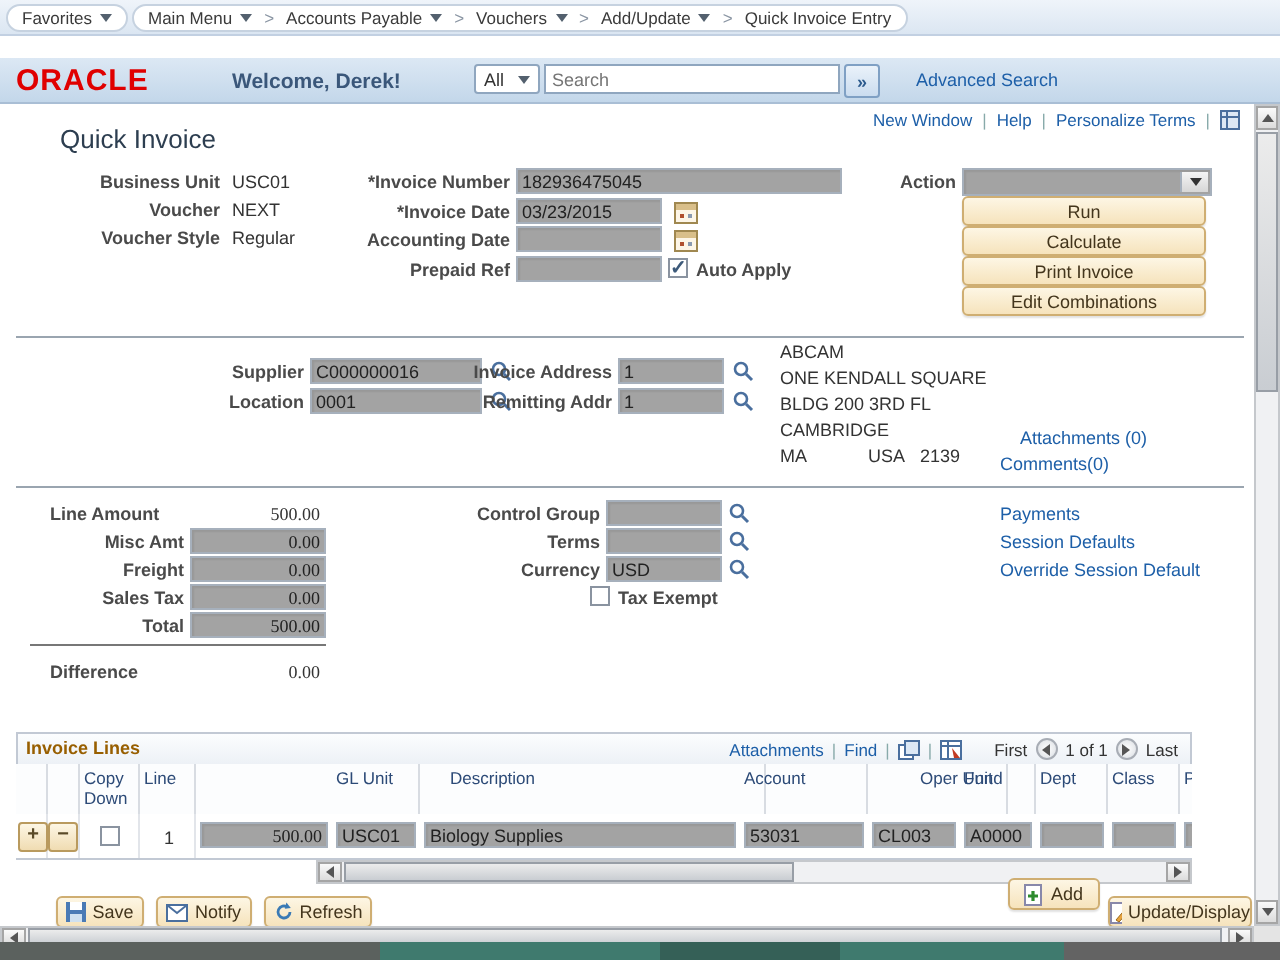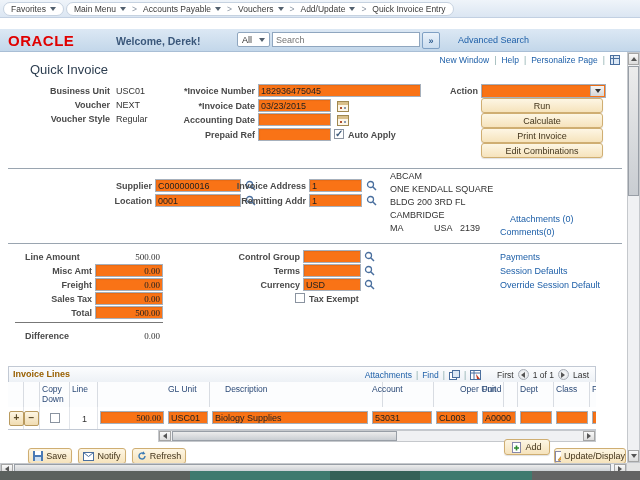--- a/index.html
+++ b/index.html
@@ -26,21 +26,21 @@
   .searchbox{position:absolute;left:272px;top:3px;width:148px;height:15px;border:1px solid #8fa6bf;
              background:#fff;font:9px "Liberation Sans",sans-serif;color:#666;padding:0 3px;box-sizing:border-box;}
   .gobtn{position:absolute;left:422px;top:3px;width:16px;height:15px;background:linear-gradient(#eaf2fa,#cadcef);
          border:1px solid #7fa0c4;border-radius:2px;color:#2d5b8e;font-weight:bold;font-size:9px;
          display:flex;align-items:center;justify-content:center;cursor:pointer;}
   .advsearch{position:absolute;left:458px;top:6px;color:#1d5fa8;cursor:pointer;}
   
   .lbl{position:absolute;font-weight:bold;color:#4a4a4a;text-align:right;}
   .txt{position:absolute;color:#333;}
   .link{position:absolute;color:#1d5fa8;cursor:pointer;}
-  .inp{position:absolute;height:13px;border:1px solid #a6b0bc;background:#f97316;
+  .inp{position:absolute;height:13px;border:1px solid #a6b0bc;background:#a3a3a3;
        font:9px "Liberation Sans",sans-serif;padding:0 2px;box-sizing:border-box;color:#222;
        box-shadow:inset 1px 1px 1px rgba(0,0,0,0.07);}
   .num{text-align:right;font-family:Liberation Serif, serif;}
   .btn-tan{position:absolute;background:linear-gradient(#fdf6e4,#f6e3bc);border:1px solid #cfae72;
            border-radius:3px;font:9px "Liberation Sans",sans-serif;color:#43351c;text-align:center;
            box-shadow:0 1px 1px rgba(0,0,0,0.12);cursor:pointer;display:flex;align-items:center;justify-content:center;gap:3px;}
   .icon{display:inline-block;vertical-align:middle;}
   .cb{position:absolute;width:10px;height:10px;border:1px solid #8a93a0;background:#fff;box-sizing:border-box;}
   .cb.checked::after{content:"\2713";position:absolute;left:0px;top:-2px;font-size:10px;font-weight:bold;color:#3d5a7a;}
   .hr{position:absolute;height:1px;background:#9aa5b0;}
@@ -113,21 +113,21 @@
       <span>»</span>
     </div>
     <span class="advsearch">Advanced Search</span>
   </div>
 
   <div style="position:absolute;right:20px;top:55px;display:flex;align-items:center;gap:5px;font-size:8.5px;">
     <span class="link" style="position:static;">New Window</span>
     <span style="color:#8aa;">|</span>
     <span class="link" style="position:static;">Help</span>
     <span style="color:#8aa;">|</span>
-    <span class="link" style="position:static;">Personalize Page</span>
+    <span class="link" style="position:static;">Personalize Terms</span>
     <span style="color:#8aa;">|</span>
     <svg class="icon" width="10" height="10">
         <rect x="0.5" y="0.5" width="9" height="9" fill="#dce8f5" stroke="#4a6f9e"></rect>
         <line x1="0.5" y1="3.5" x2="9.5" y2="3.5" stroke="#4a6f9e"></line>
         <line x1="3.5" y1="0.5" x2="3.5" y2="9.5" stroke="#4a6f9e"></line>
       </svg>
   </div>
 
   <div class="txt" style="left:30px;top:62px;font-size:13px;color:#2d3e50;">Quick Invoice</div>
 

